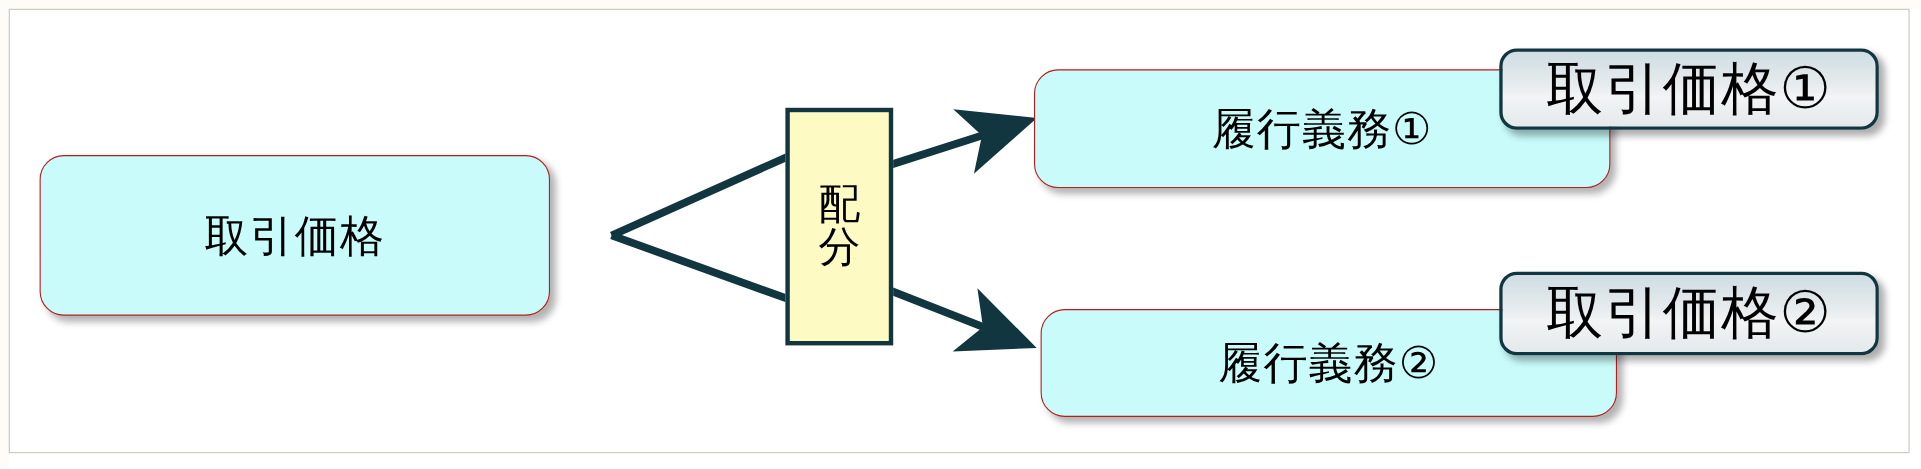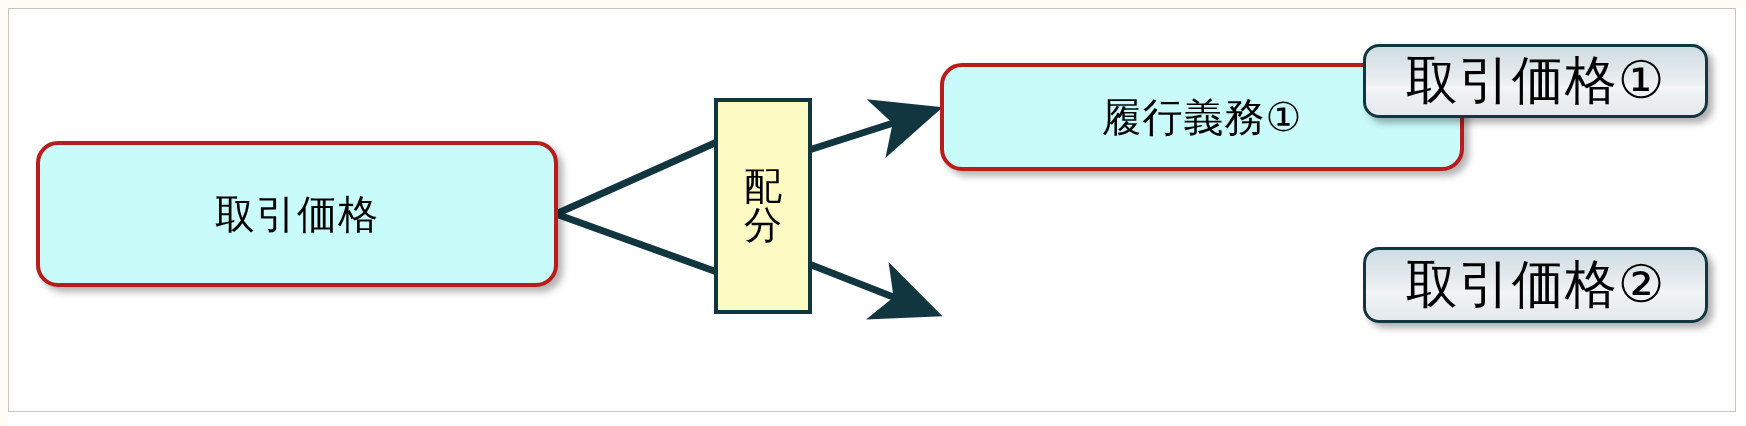--- a/index.html
+++ b/index.html
@@ -52,21 +52,21 @@
     display: flex;
     align-items: center;
     justify-content: center;
     color: #000000;
     white-space: nowrap;
   }
 
   
   .node-cyan {
     background: #c9fbfb;
-    border: 4px solid #b91c1c;
+    border: 1px solid #b91c1c;
     border-radius: 22px;
     box-shadow: 5px 5px 7px rgba(0,0,0,0.30);
     font-size: 40px;
     letter-spacing: 1px;
   }
 
   
   .node-yellow {
     background: #fdfac4;
     border: 4px solid #123640;
@@ -125,33 +125,36 @@
 
     <path d="M556,214 L717,142" stroke="#123640" stroke-width="7" fill="none" stroke-linecap="butt"></path>
 
     <path d="M556,214 L717,272" stroke="#123640" stroke-width="7" fill="none" stroke-linecap="butt"></path>
 
     <path d="M809,150 L934,110" stroke="#123640" stroke-width="7" fill="none" marker-end="url(#arrow)"></path>
 
     <path d="M809,264 L934,313" stroke="#123640" stroke-width="7" fill="none" marker-end="url(#arrow)"></path>
   </svg>
 
-  <div class="node node-cyan" style="left:36px; top:141px; width:522px; height:146px;">
+  <div class="node node-cyan" style="left:36px; top:141px; width:464px; height:146px;">
     <span class="vtext">取引価格</span>
   </div>
 
   <div class="node node-yellow" style="left:714px; top:98px; width:98px; height:216px;">
     <span class="vtext">配</span>
     <span class="vtext">分</span>
   </div>
 
   <div class="node node-cyan" style="left:940px; top:63px; width:524px; height:108px;">
     <span class="vtext">履行義務①</span>
   </div>
 
+  <div class="node node-cyan" style="left:946px; top:281px; width:524px; height:98px;">
+    <span class="vtext">履行義務②</span>
+  </div>
 
   <div class="node node-gray" style="left:1363px; top:44px; width:345px; height:74px;">
     <span class="vtext">取引価格①</span>
   </div>
 
   <div class="node node-gray" style="left:1363px; top:247px; width:345px; height:76px;">
     <span class="vtext">取引価格②</span>
   </div>
 
 </div>

